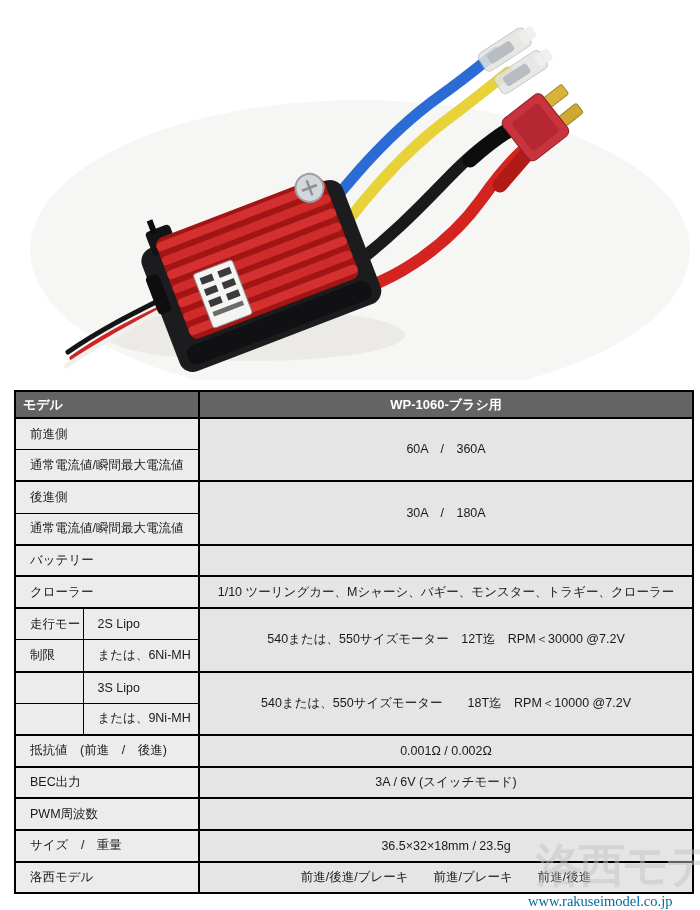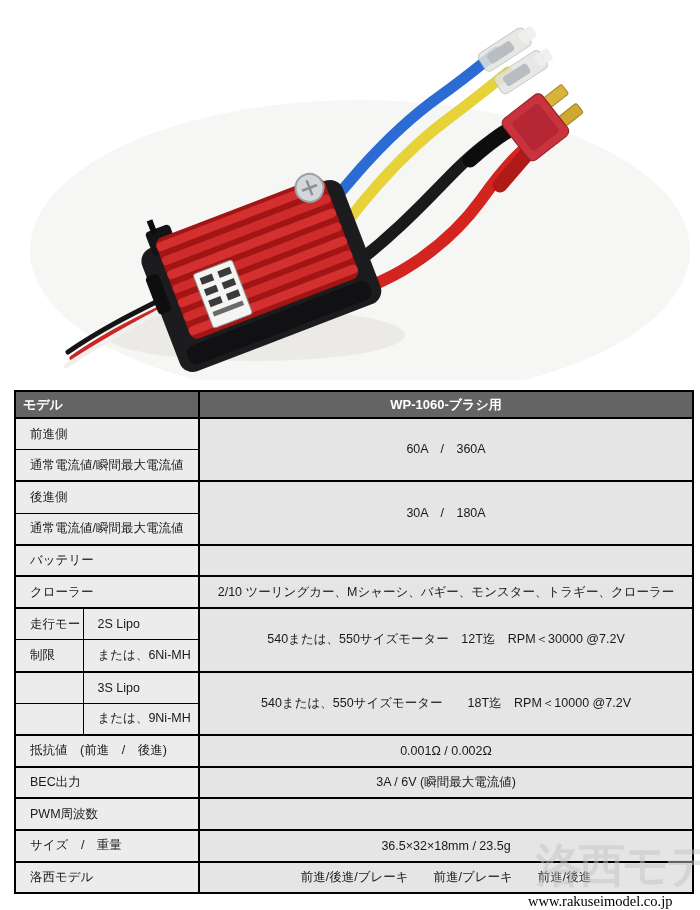--- a/index.html
+++ b/index.html
@@ -26,21 +26,21 @@
   tr.gs td, tr.gs th { border-top:2px solid #000; }
   .spec-table { border:2px solid #000; }
 
   
   .wm-logo { position:absolute; left:536px; top:836px; width:168px; height:62px;
              font-size:46px; font-weight:bold; letter-spacing:-3px;
              color:rgba(195,195,195,0.50); line-height:58px; white-space:nowrap;
              z-index:5; pointer-events:none; }
   .wm-url  { position:absolute; left:528px; top:893px; width:172px;
              font-family:"Liberation Serif","DejaVu Serif",serif;
-             font-size:14.5px; color:#000000; white-space:nowrap; z-index:6; }
+             font-size:14.5px; color:#0369a1; white-space:nowrap; z-index:6; }
 </style>
 </head>
 <body>
 
 <div class="page">
 
   <div class="photo-wrap">
     <svg width="700" height="380" viewBox="0 0 700 380">
 
       <ellipse cx="360" cy="250" rx="330" ry="150" fill="#f6f6f4"></ellipse>
@@ -147,21 +147,21 @@
       <td colspan="2" class="lbl">通常電流値/瞬間最大電流値</td>
     </tr>
 
     <tr class="gs">
       <td colspan="2" class="lbl">バッテリー</td>
       <td class="val vc"></td>
     </tr>
 
     <tr class="gs">
       <td colspan="2" class="lbl">クローラー</td>
-      <td class="val vc">2/10 ツーリングカー、Mシャーシ、バギー、モンスター、トラギー、クローラー</td>
+      <td class="val vc">1/10 ツーリングカー、Mシャーシ、バギー、モンスター、トラギー、クローラー</td>
     </tr>
 
     <tr class="gs">
       <td class="lbl">走行モード</td>
       <td class="lbl">2S Lipo</td>
       <td rowspan="2" class="val vc">540または、550サイズモーター　12T迄　RPM＜30000 @7.2V</td>
     </tr>
     <tr>
       <td class="lbl">制限</td>
       <td class="lbl">または、6Ni-MH</td>
@@ -177,21 +177,21 @@
       <td class="lbl">または、9Ni-MH</td>
     </tr>
 
     <tr class="gs">
       <td colspan="2" class="lbl">抵抗値　(前進　/　後進)</td>
       <td class="val vc">0.001Ω / 0.002Ω</td>
     </tr>
 
     <tr class="gs">
       <td colspan="2" class="lbl">BEC出力</td>
-      <td class="val vc">3A / 6V (瞬間最大電流値)</td>
+      <td class="val vc">3A / 6V (スイッチモード)</td>
     </tr>
 
     <tr class="gs">
       <td colspan="2" class="lbl">PWM周波数</td>
       <td class="val vc"></td>
     </tr>
 
     <tr class="gs">
       <td colspan="2" class="lbl">サイズ　/　重量</td>
       <td class="val vc">36.5×32×18mm / 23.5g</td>

